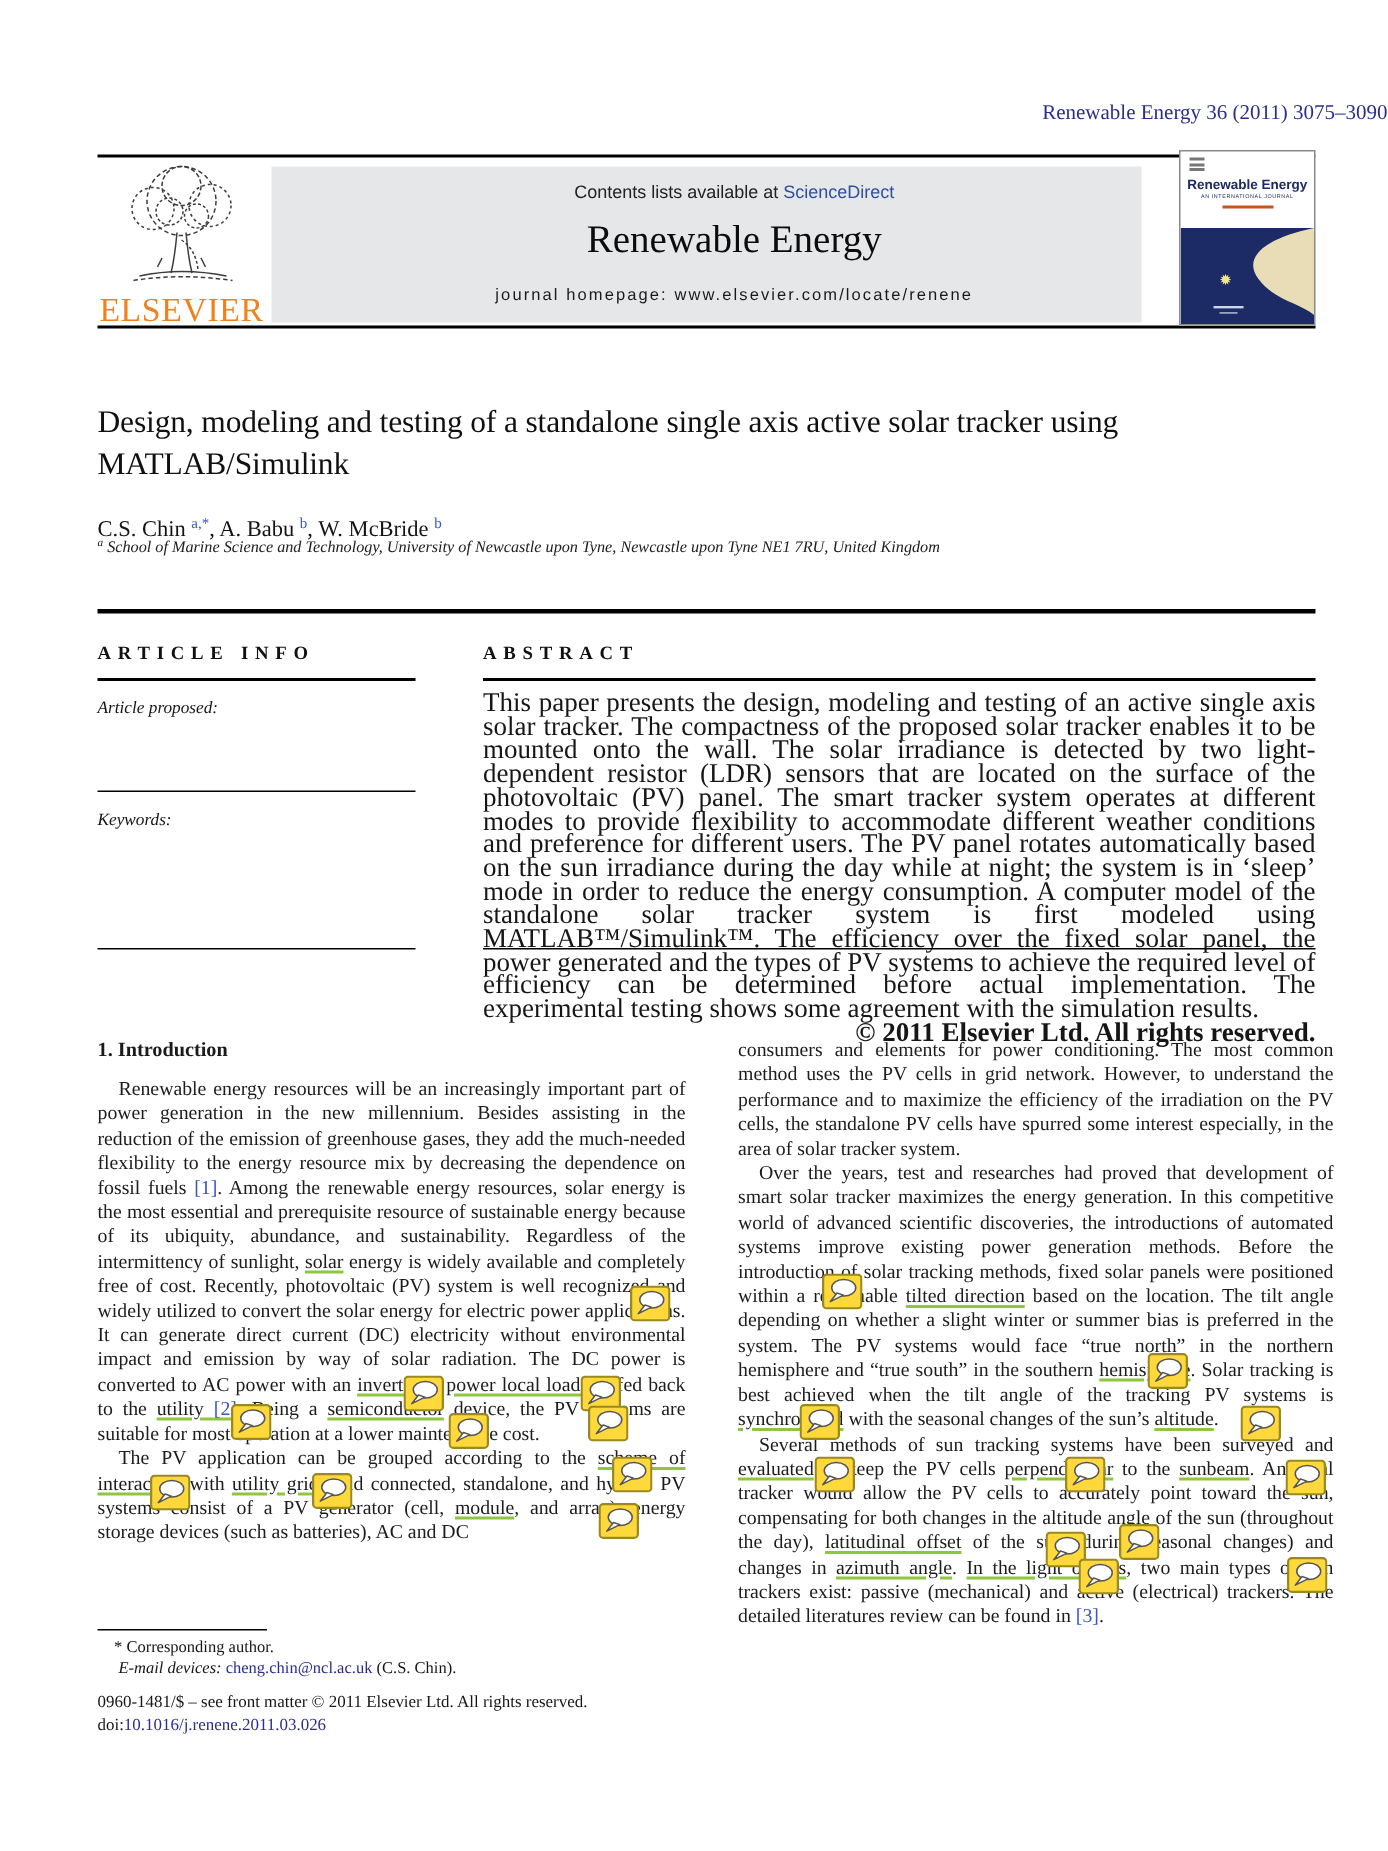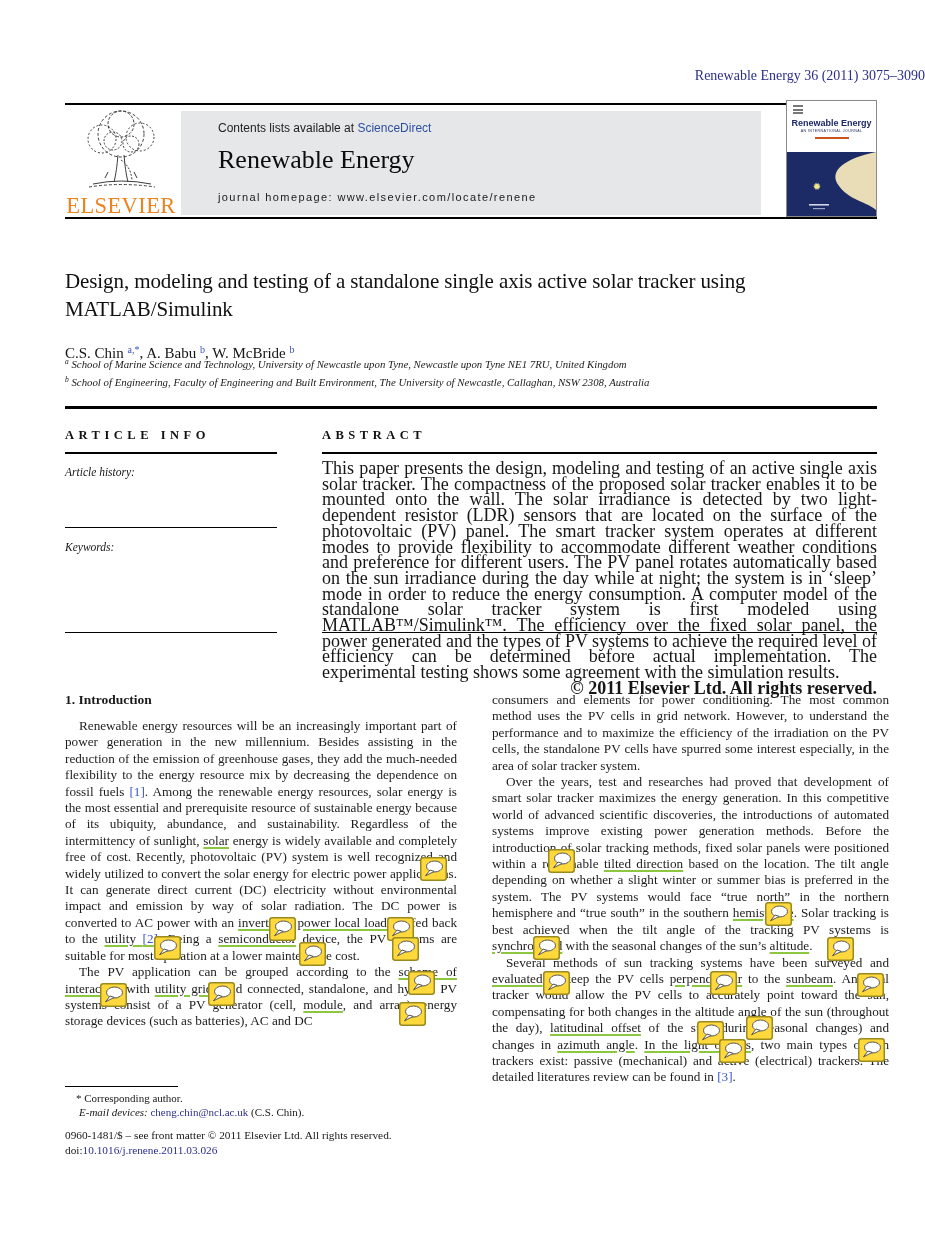--- a/index.html
+++ b/index.html
@@ -10,21 +10,21 @@
   *{box-sizing:border-box; margin:0; padding:0;}
   html,body{background:#fff;}
   body{
     width:925px; height:1234px; position:relative; overflow:hidden;
     font-family:"Liberation Serif", serif; color:#1b1b1b;
   }
   .abs{position:absolute;}
   
   .citation{left:0; right:0; top:68px; text-align:right; font-size:14px; color:var(--navy_text);}
   .rule{background:#000;}
-  .graybox{left:181px; top:111px; width:580px; height:104px; background:var(--header_gray); padding-left:37px;}
+  .graybox{left:181px; top:111px; width:580px; height:104px; background:var(--header_gray); text-align:center;padding-left:37px;}
   .contents-line{padding-top:10px; font-family:"Liberation Sans",sans-serif; font-size:12px; color:#222;}
   .sciencedirect{color:var(--link_blue);}
   .journal-name{margin-top:10px; font-size:26px; color:#0c0c0c;}
   .homepage-line{margin-top:16px; font-family:"Liberation Sans",sans-serif; font-size:11px; letter-spacing:1.4px; color:#1a1a1a;}
   .logo-block{left:64px; top:108px; width:114px; height:110px; text-align:center;}
   .elsevier-word{font-size:22.5px; color:var(--accent_orange); letter-spacing:0.4px; margin-top:-3px;}
   .cover{left:786px; top:100px; width:91px; height:117px; background:#fff; border:1px solid #8a8a8a; overflow:hidden;}
   .cover-emblem{position:absolute; left:6px; top:4px; width:10px; height:12px;}
   .cover-emblem div{height:2px; background:#777; margin-bottom:1.5px;}
   .cover-title{margin-top:17px; text-align:center; font-family:"Liberation Sans",sans-serif; font-weight:bold; font-size:9px; color:var(--cover_navy);}
@@ -108,29 +108,28 @@
     <text x="30" y="38" font-size="10" fill="#F0E68C" text-anchor="middle">✹</text>
     <rect x="22" y="52" width="20" height="1.6" fill="#cfd4e6"></rect>
     <rect x="26" y="56" width="12" height="1.2" fill="#9aa3c4"></rect>
   </svg>
 </div>
 
 <h1 class="abs title" style="font-weight:normal;">Design, modeling and testing of a standalone single axis active solar tracker using MATLAB/Simulink</h1>
 <div class="abs authors"><span>C.S. Chin </span><span class="sup">a,*</span><span>, A. Babu </span><span class="sup">b</span><span>, W. McBride </span><span class="sup">b</span></div>
 <div class="abs affils">
   <div><span class="asup">a</span><span> School of Marine Science and Technology, University of Newcastle upon Tyne, Newcastle upon Tyne NE1 7RU, United Kingdom</span></div>
-  <div><span class="asup">b</span><span> School of Engineering, Faculty of Engineering and Built Environment, The University of Newcastle, Callaghan, NSW 2308, Australia</span></div>
 </div>
 
 <div class="abs rule" style="left:65px; top:406px; width:812px; height:2.5px;"></div>
 
 <div class="abs sec-heading" style="left:65px; top:428px;">ARTICLE INFO</div>
 <div class="abs rule" style="left:65px; top:452px; width:212px; height:1.5px;"></div>
 <div class="abs meta" style="left:65px; top:464px; width:212px;">
-  <div class="lbl">Article history:</div>
+  <div class="lbl">Article proposed:</div>
 </div>
 <div class="abs rule" style="left:65px; top:527px; width:212px; height:1px;"></div>
 <div class="abs meta" style="left:65px; top:539px; width:212px;">
   <div class="lbl">Keywords:</div>
 </div>
 <div class="abs rule" style="left:65px; top:632px; width:212px; height:1px;"></div>
 
 <div class="abs sec-heading" style="left:322px; top:428px;">ABSTRACT</div>
 <div class="abs rule" style="left:322px; top:452px; width:555px; height:1.5px;"></div>
 <div class="abs abstract">

